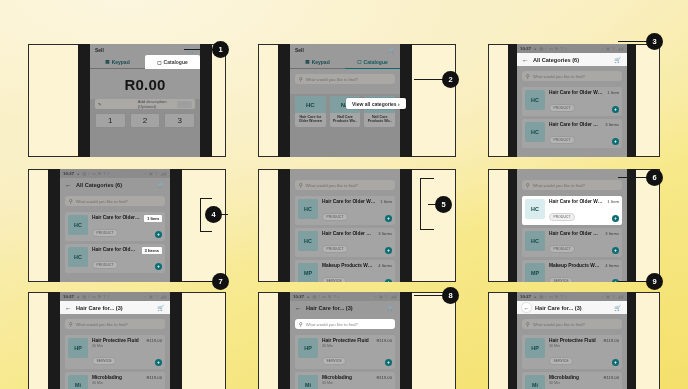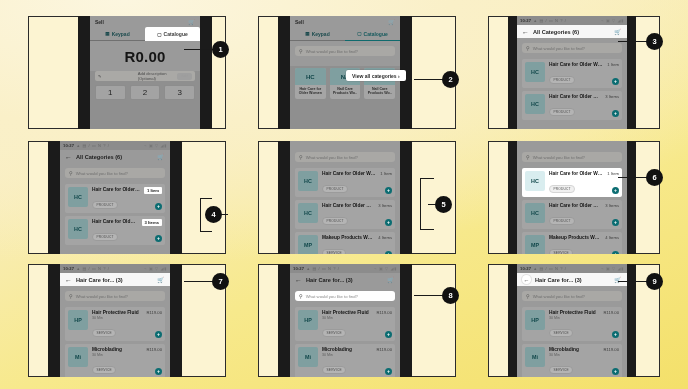--- a/index.html
+++ b/index.html
@@ -12,21 +12,21 @@
   
   .bg-wash {
     position:absolute; left:0; top:0; width:688px; height:389px;
     background:
       radial-gradient(140% 95% at 18% 0%, #FCF6DF 0%, #FAF0C8 34%, rgba(247,233,140,0) 72%),
       linear-gradient(160deg,#FBF4D8 0%, #F9EEBE 28%, #F7E98C 62%, #F4E06A 100%);
   }
   .stage { position:absolute; left:0; top:0; width:688px; height:389px; }
 
   
-  .panel { position:absolute; }
+  .panel { position:absolute;margin-top:28px; }
   .frame {
     position:absolute; left:0; top:0; width:100%; height:100%;
     border:1px solid #2b2b2b;
     background:#FCF4D2;
   }
   .bezel-l, .bezel-r {
     position:absolute; top:0; height:100%;
     background:#1b1b1b;
   }
   .device {

